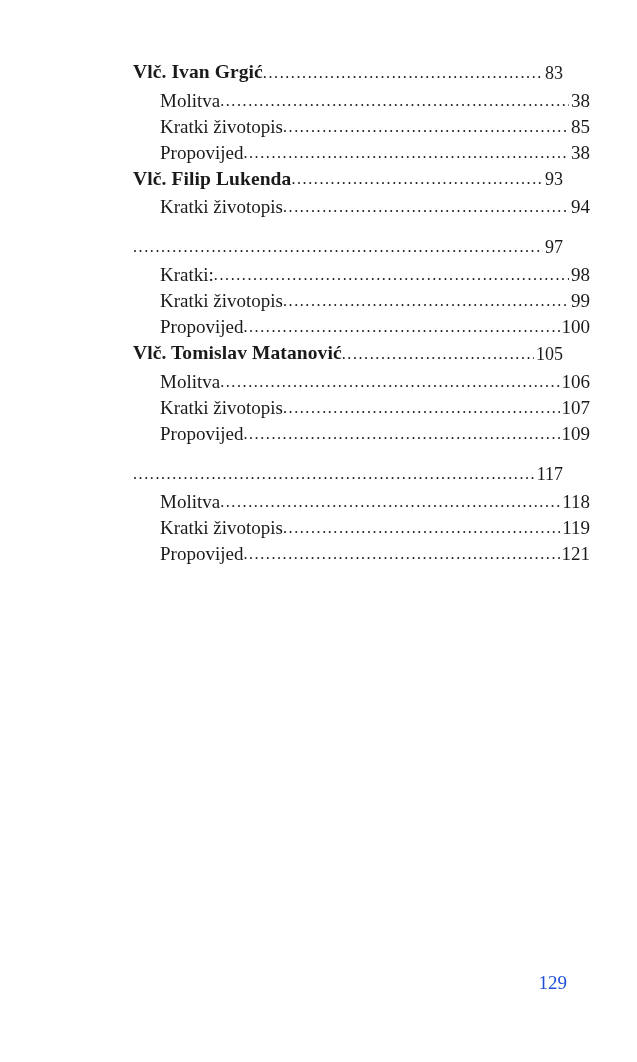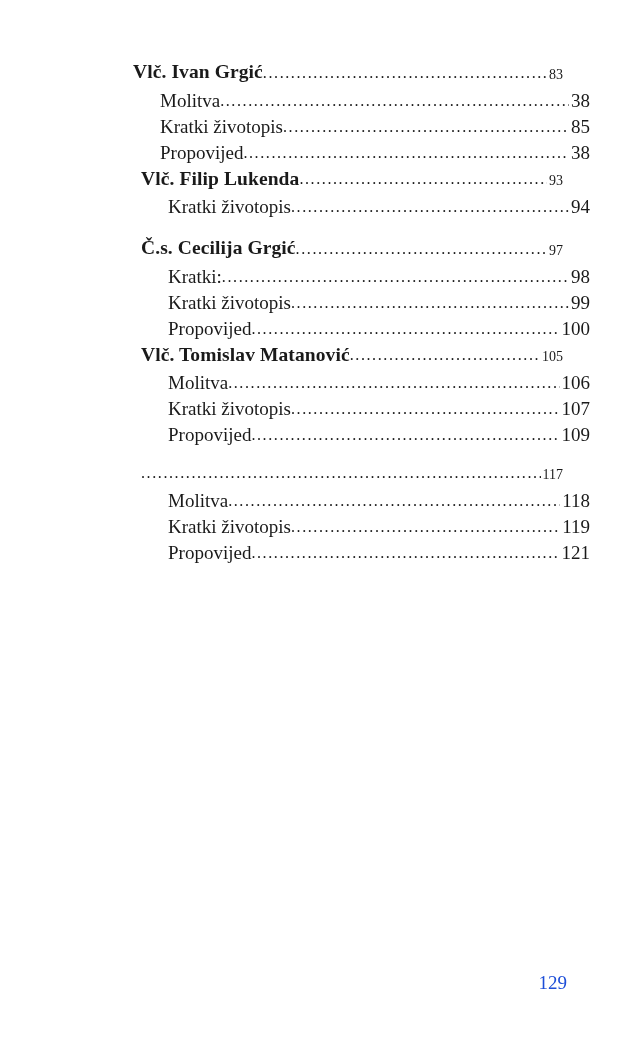--- a/index.html
+++ b/index.html
@@ -24,21 +24,20 @@
     padding: 62px 74px 0 133px;
   }
   .toc {
     width: 430px;
   }
   .toc-group {
     margin-bottom: 0;
   }
   .toc-group + .toc-group {
     margin-top: 6px;
-    margin-left: 8px;
   }
   .toc-group.gap-lg {
     margin-top: 22px;
   }
   .entry {
     display: flex;
     align-items: flex-end;
     width: 100%;
     line-height: 1.0;
     margin-bottom: 7px;
@@ -64,21 +63,21 @@
     padding-left: 2px;
   }
 
   
   .entry.chapter .label {
     font-weight: bold;
     font-size: 19.5px;
     letter-spacing: 0.1px;
   }
   .entry.chapter .page-num {
-    font-size: 14px;
+    font-size: 18px;
   }
   .entry.chapter {
     margin-bottom: 9px;
   }
 
   
   .entry.sub {
     padding-left: 27px;
   }
   .entry.sub .label {
@@ -131,21 +130,20 @@
           <span class="page-num">93</span>
         </div>
         <div class="entry sub">
           <span class="label">Kratki životopis</span>
           <span class="dots">........................................................................................................</span>
           <span class="page-num">94</span>
         </div>
       </div>
       <div class="toc-group gap-lg">
         <div class="entry chapter">
-          <span class="label">Č.s. Cecilija Grgić</span>
           <span class="dots">........................................................................................................</span>
           <span class="page-num">97</span>
         </div>
         <div class="entry sub">
           <span class="label">Kratki: </span>
           <span class="dots">........................................................................................................</span>
           <span class="page-num">98</span>
         </div>
         <div class="entry sub">
           <span class="label">Kratki životopis</span>

